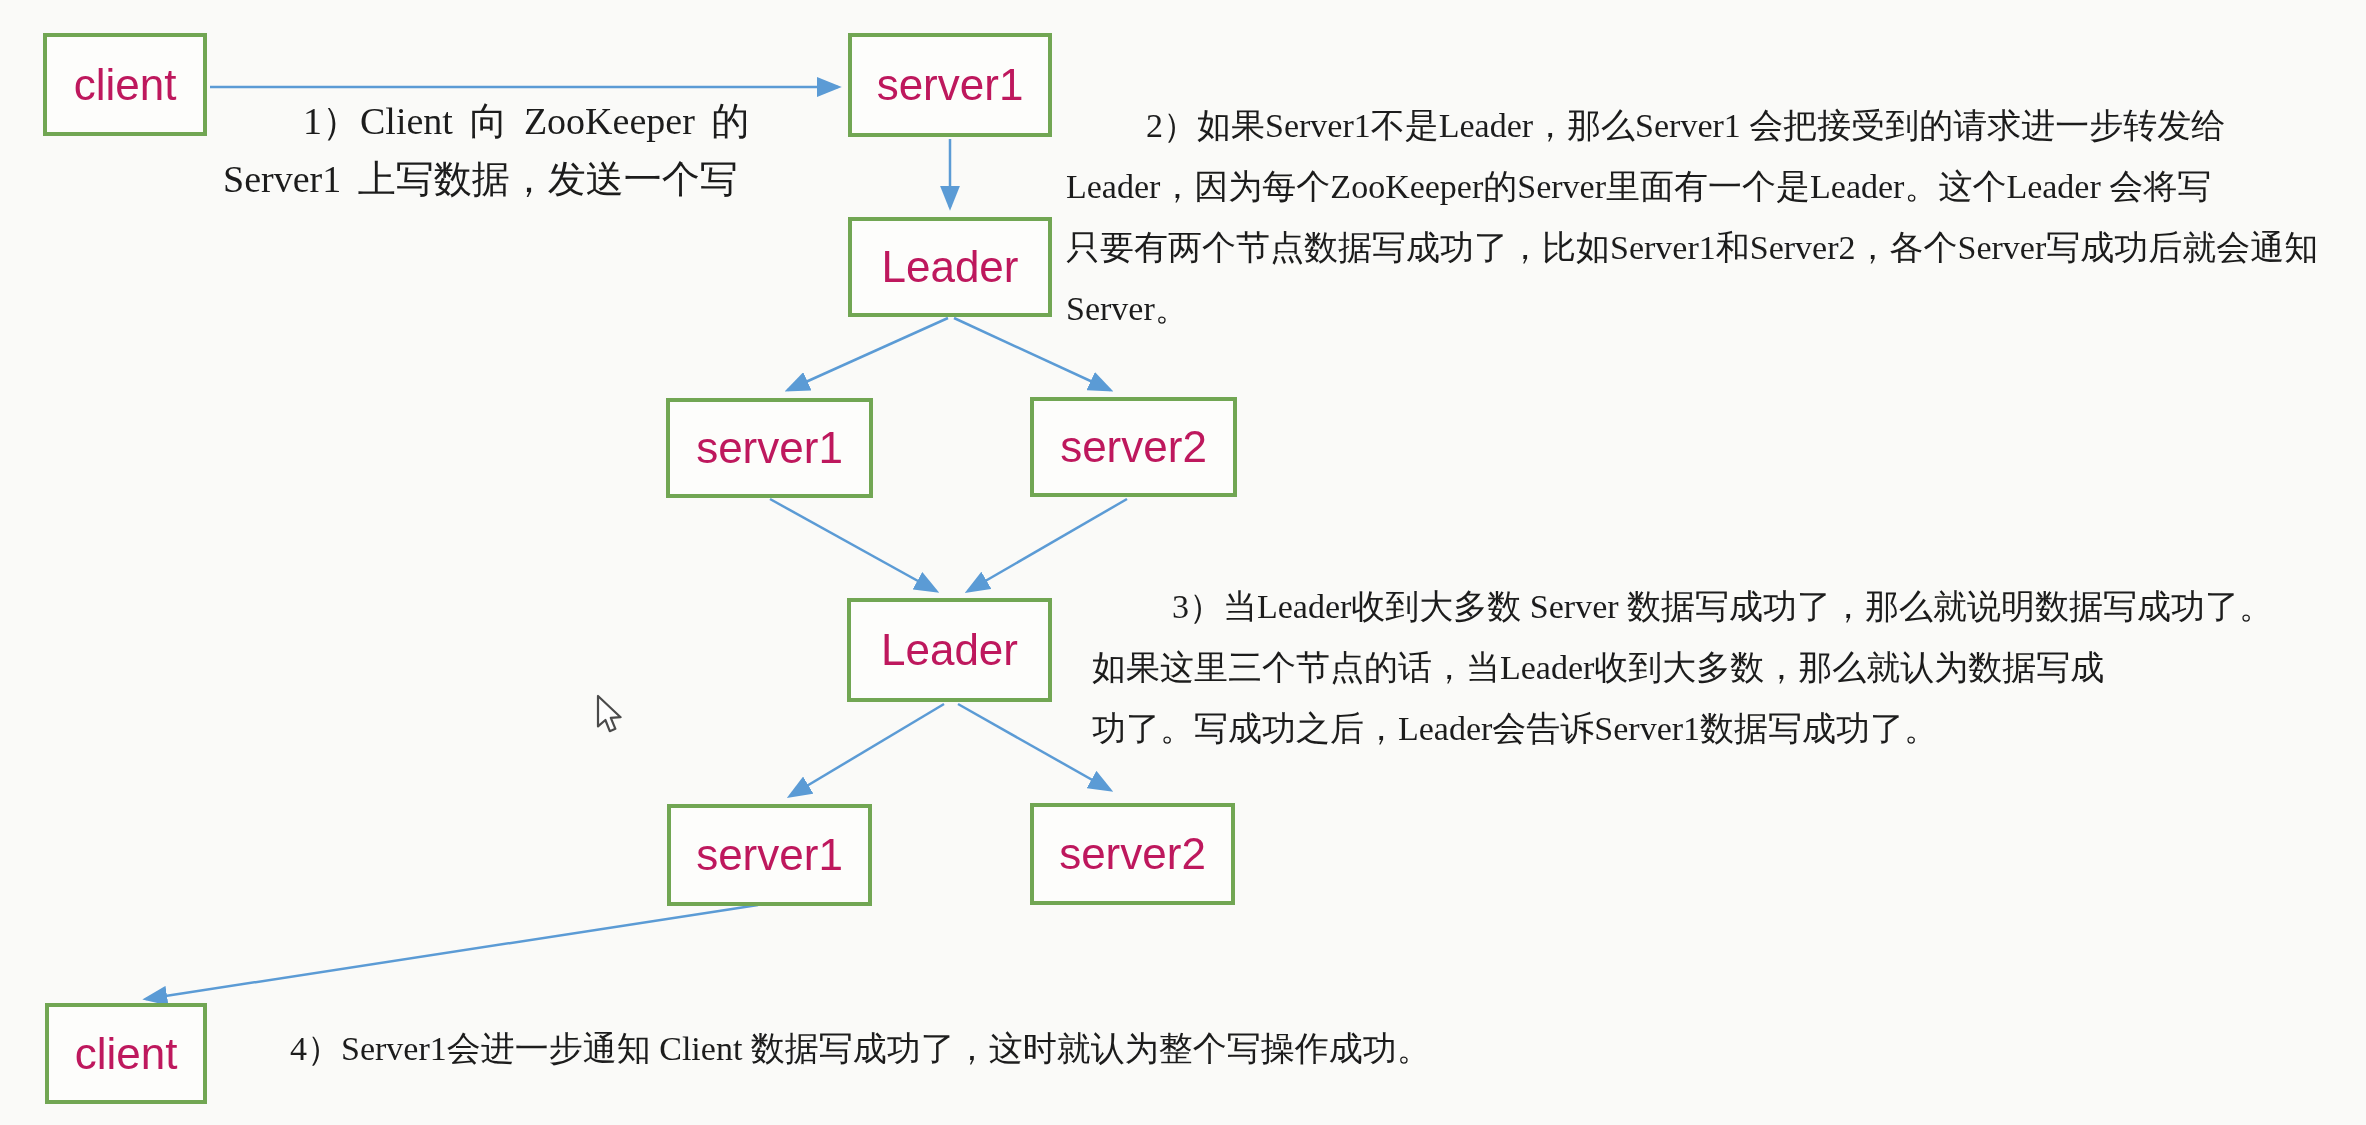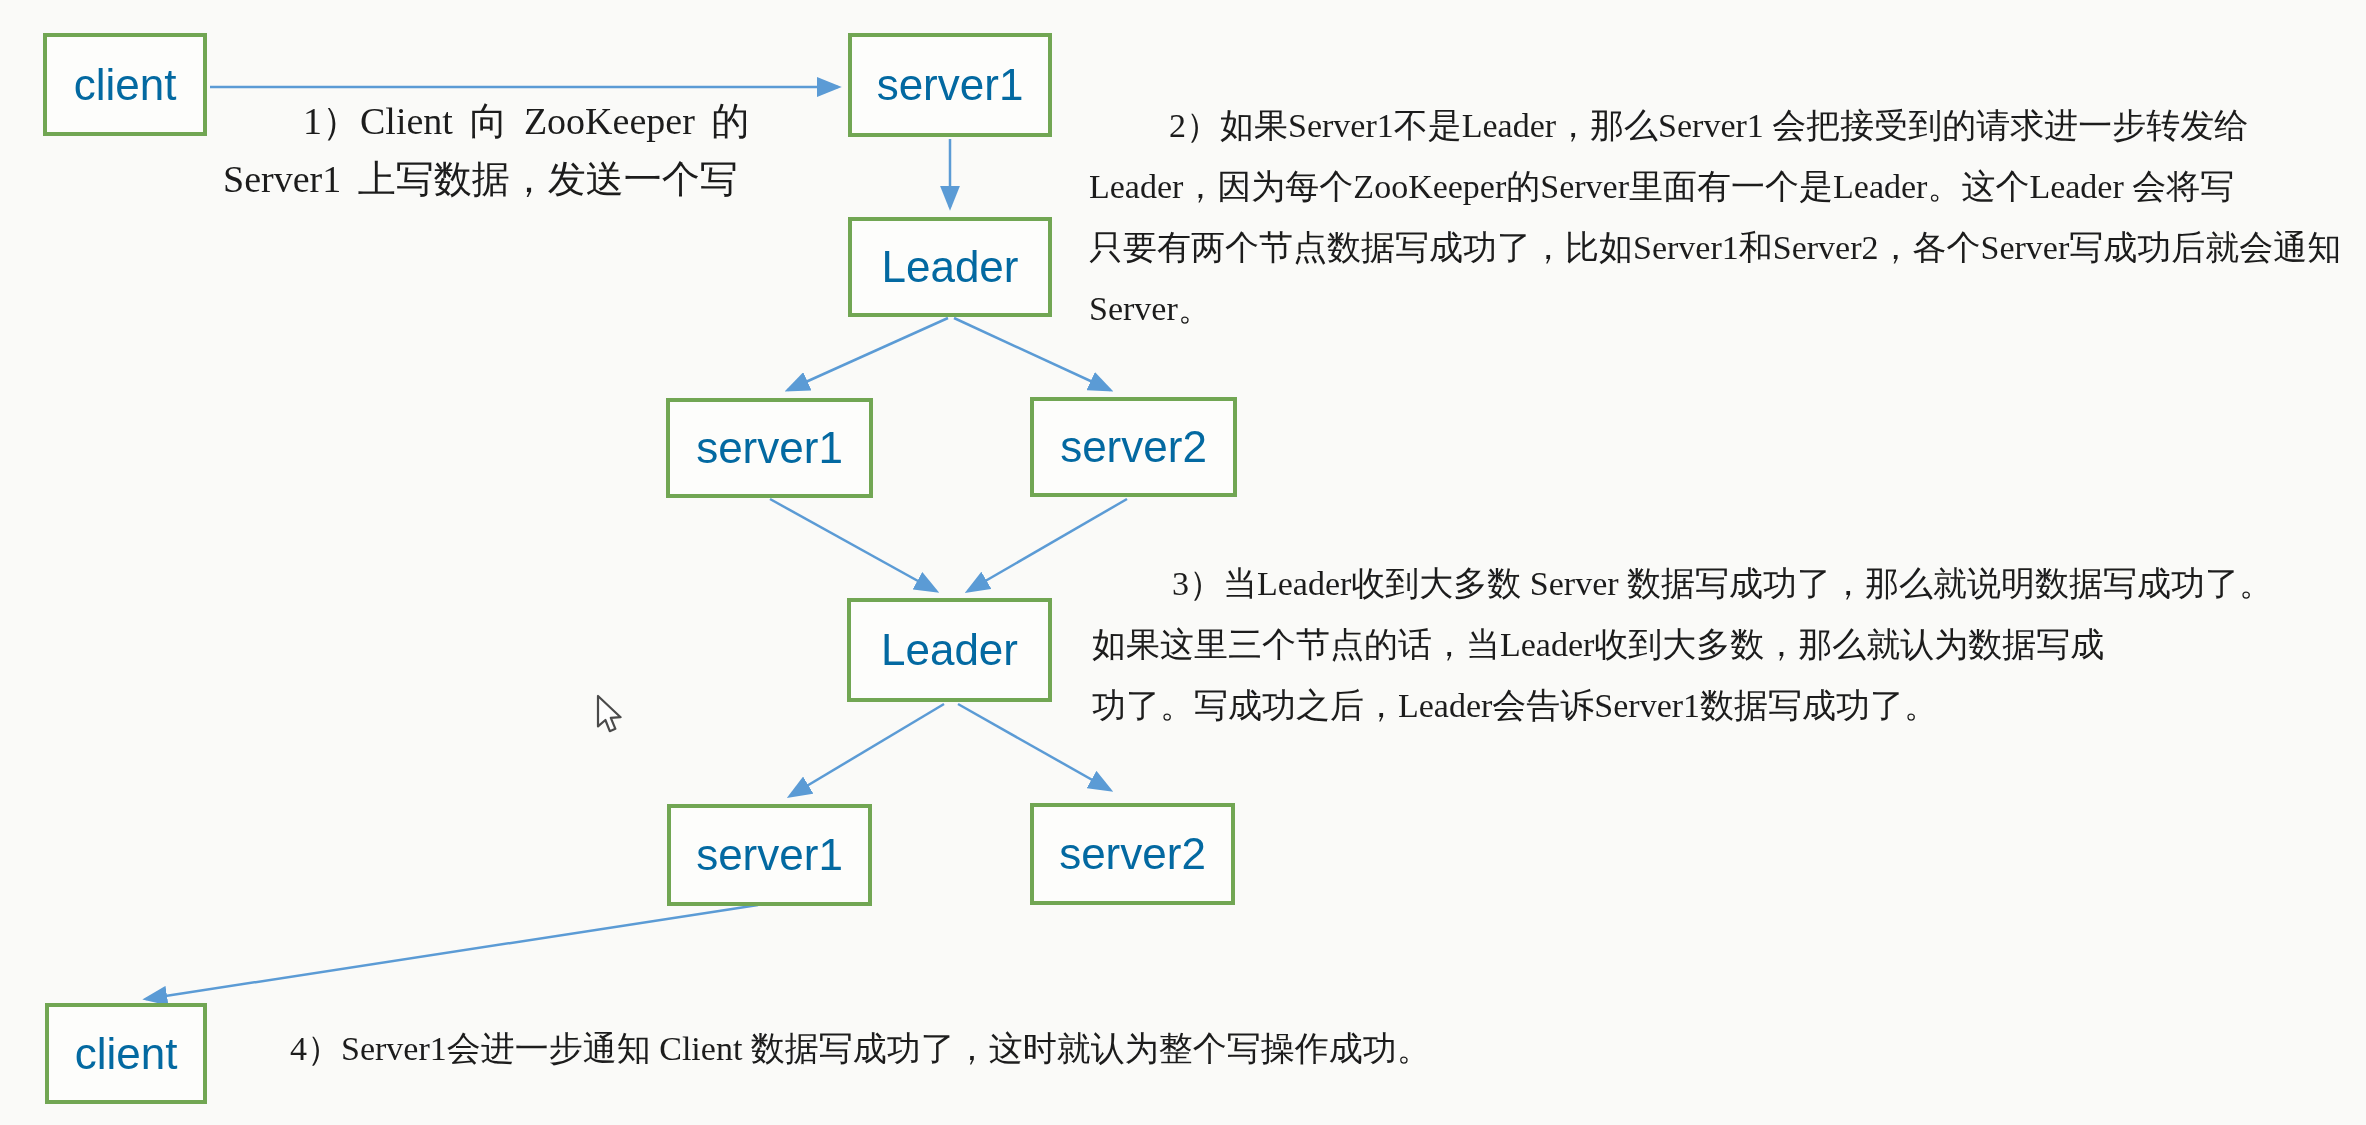--- a/index.html
+++ b/index.html
@@ -17,43 +17,43 @@
     font-family:"Liberation Serif","DejaVu Serif",serif;
   }
   #wires{position:absolute;left:0;top:0;z-index:1;}
   .node{
     position:absolute;z-index:2;
     box-sizing:border-box;
     background:#fdfdfb;
     border:4px solid var(--green);
     display:flex;align-items:center;justify-content:center;
     font-family:"Liberation Sans","DejaVu Sans",sans-serif;
-    font-size:44px;color:#0369a1;
+    font-size:44px;color:#be185d;
     letter-spacing:0px;
   }
   #n-client-top {left:43px;  top:33px;   width:164px; height:103px;}
   #n-server1-top{left:848px; top:33px;   width:204px; height:104px;}
   #n-leader-1   {left:848px; top:217px;  width:204px; height:100px;}
   #n-server1-mid{left:666px; top:398px;  width:207px; height:100px;}
   #n-server2-mid{left:1030px;top:397px;  width:207px; height:100px;}
   #n-leader-2   {left:847px; top:598px;  width:205px; height:104px;}
   #n-server1-bot{left:667px; top:804px;  width:205px; height:102px;}
   #n-server2-bot{left:1030px;top:803px;  width:205px; height:102px;}
   #n-client-bot {left:45px;  top:1003px; width:162px; height:101px;}
 
   .para{
     position:absolute;z-index:2;
     color:var(--ink);
     font-size:34px;line-height:61px;
     white-space:nowrap;
   }
   .para .indent{text-indent:80px;}
   #t1{left:223px;top:92px;font-size:38px;line-height:58px;word-spacing:7px;}
-  #t2{left:1089px;top:95px;}
-  #t3{left:1092px;top:553px;}
+  #t2{left:1066px;top:95px;}
+  #t3{left:1092px;top:576px;}
   #t4{left:290px;top:1018px;}
 
   #cursor{position:absolute;left:595px;top:694px;z-index:5;}
 </style>
 </head>
 <body>
 
 <div id="screen">
 
   <svg id="wires" width="2366" height="1125" viewBox="0 0 2366 1125">

